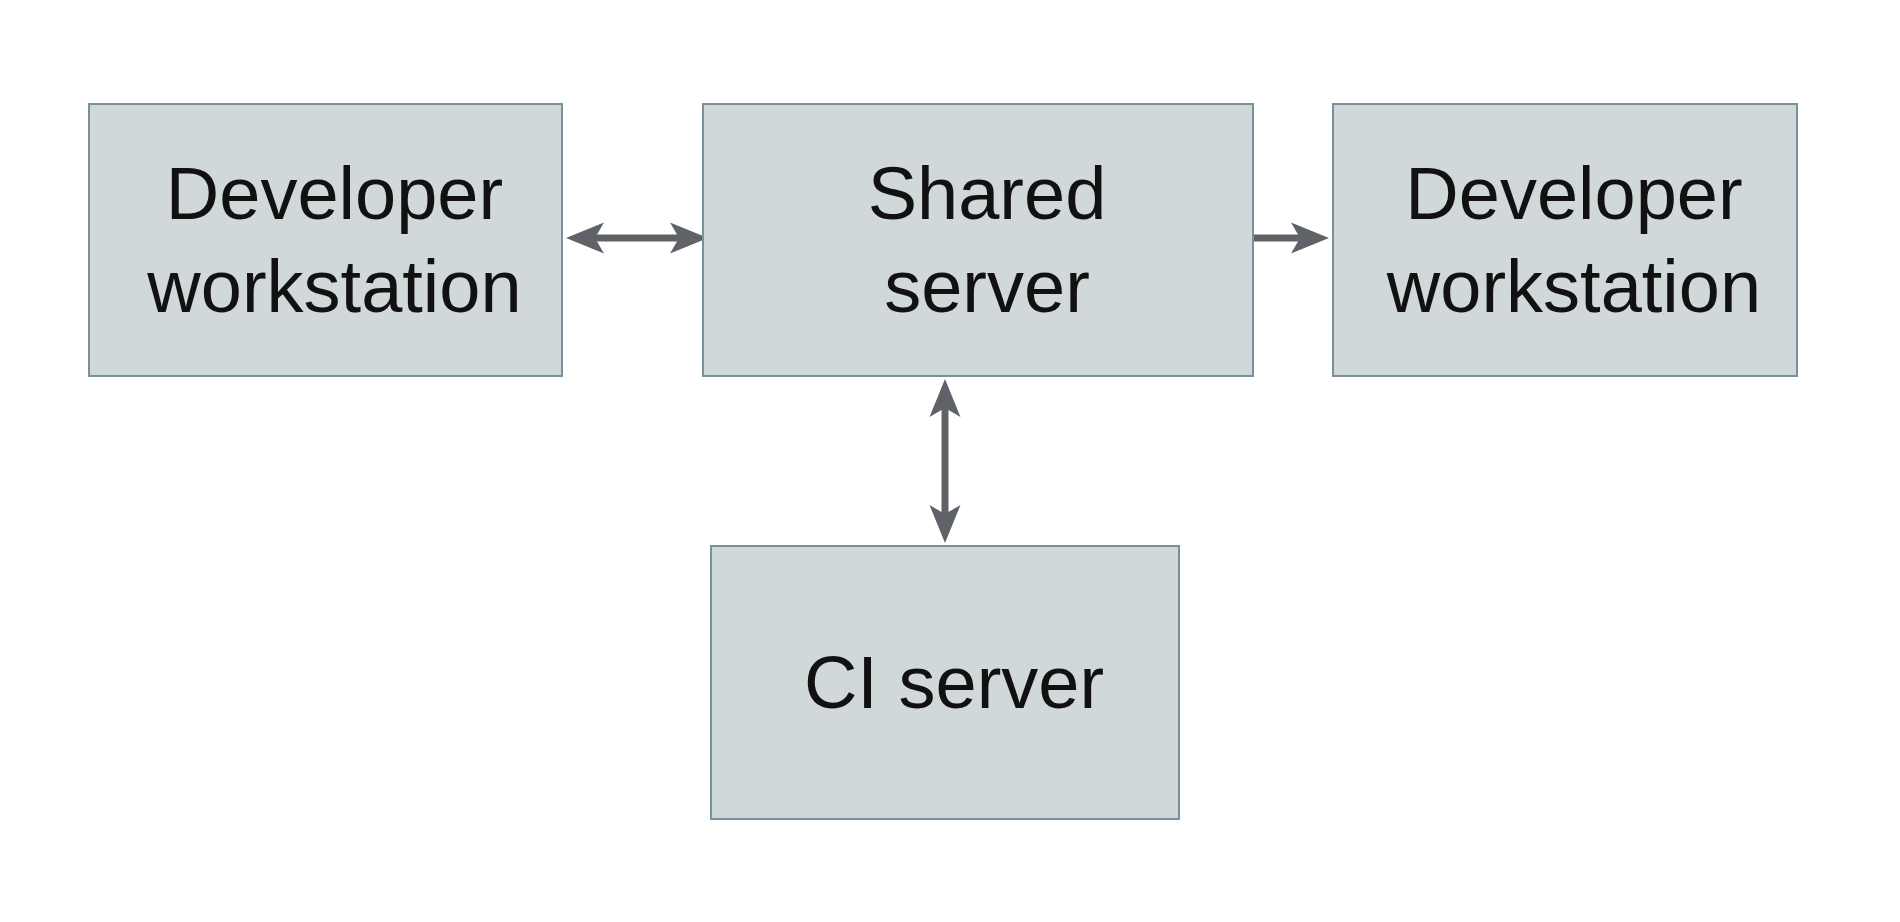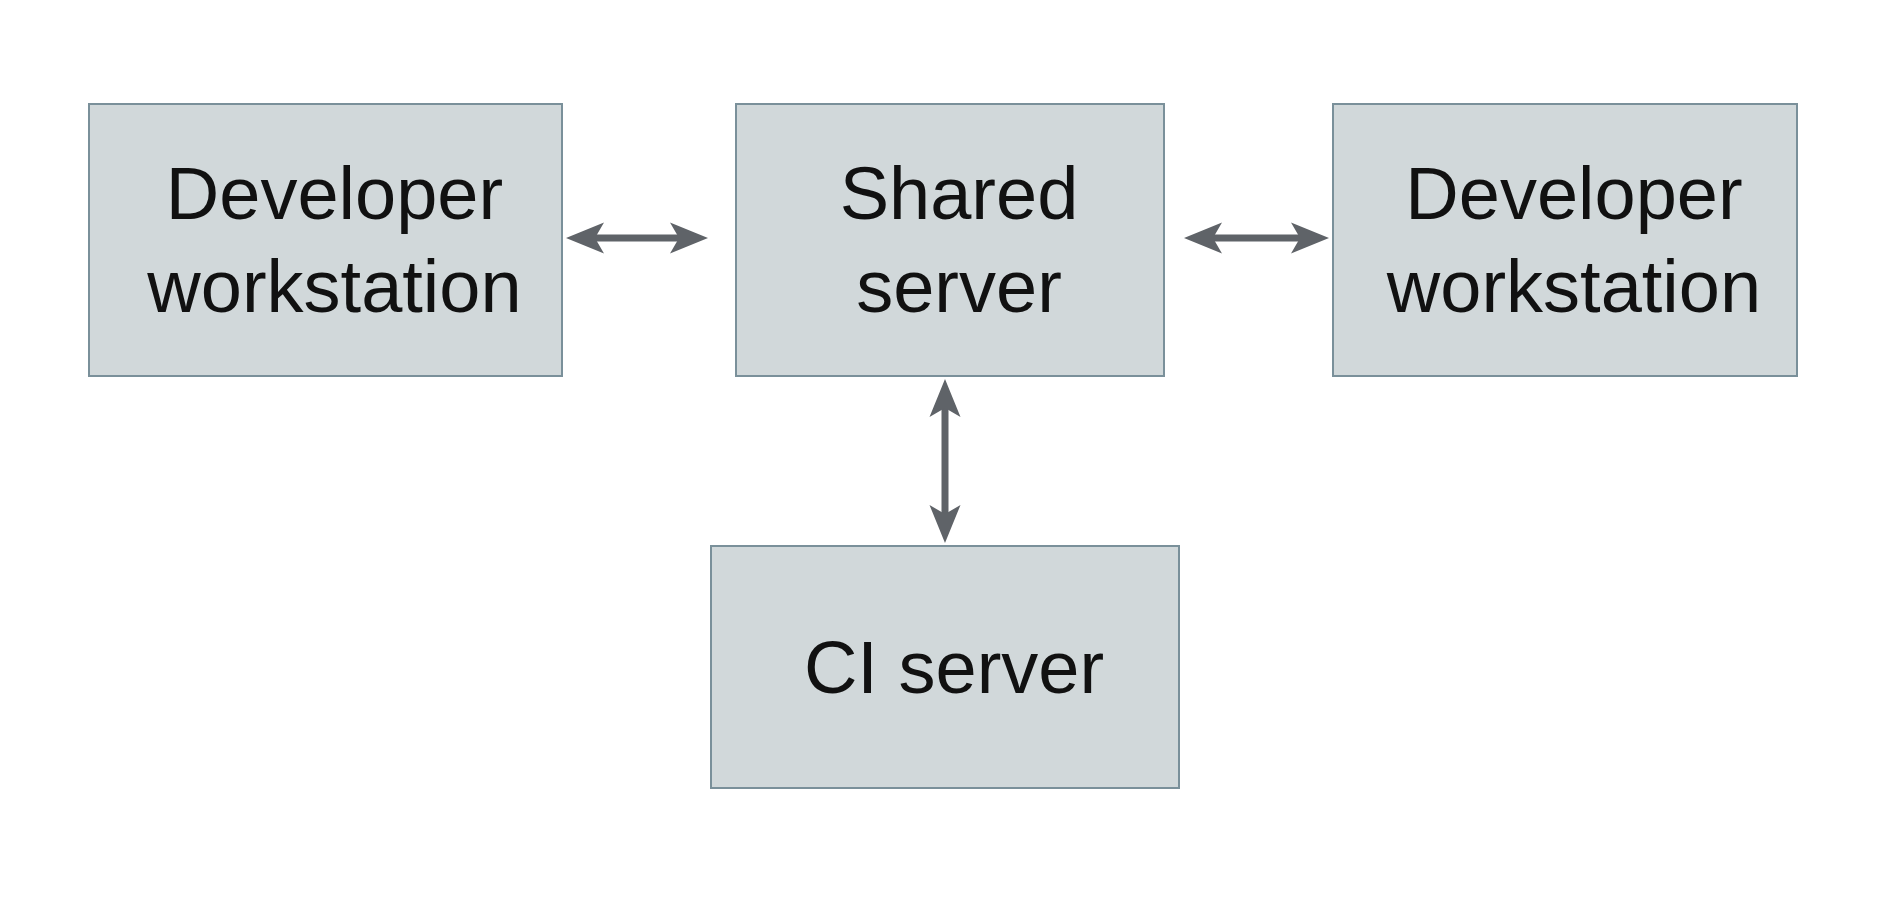--- a/index.html
+++ b/index.html
@@ -73,33 +73,33 @@
     </g>
   </svg>
 
   <div class="node" style="left:88px; top:103px; width:475px; height:274px">
     <div class="label">
       <span class="line">Developer</span>
       <span class="line">workstation</span>
     </div>
   </div>
 
-  <div class="node" style="left:735px; top:103px; width:430px; height:274px">
+  <div class="node" style="left:702px; top:103px; width:552px; height:274px">
     <div class="label">
       <span class="line">Shared</span>
       <span class="line">server</span>
     </div>
   </div>
 
   <div class="node" style="left:1332px; top:103px; width:466px; height:274px">
     <div class="label">
       <span class="line">Developer</span>
       <span class="line">workstation</span>
     </div>
   </div>
 
-  <div class="node" style="left:710px; top:545px; width:470px; height:244px">
+  <div class="node" style="left:710px; top:545px; width:470px; height:275px">
     <div class="label">
       <span class="line">CI server</span>
     </div>
   </div>
 
 </div>
 
 </body></html>

